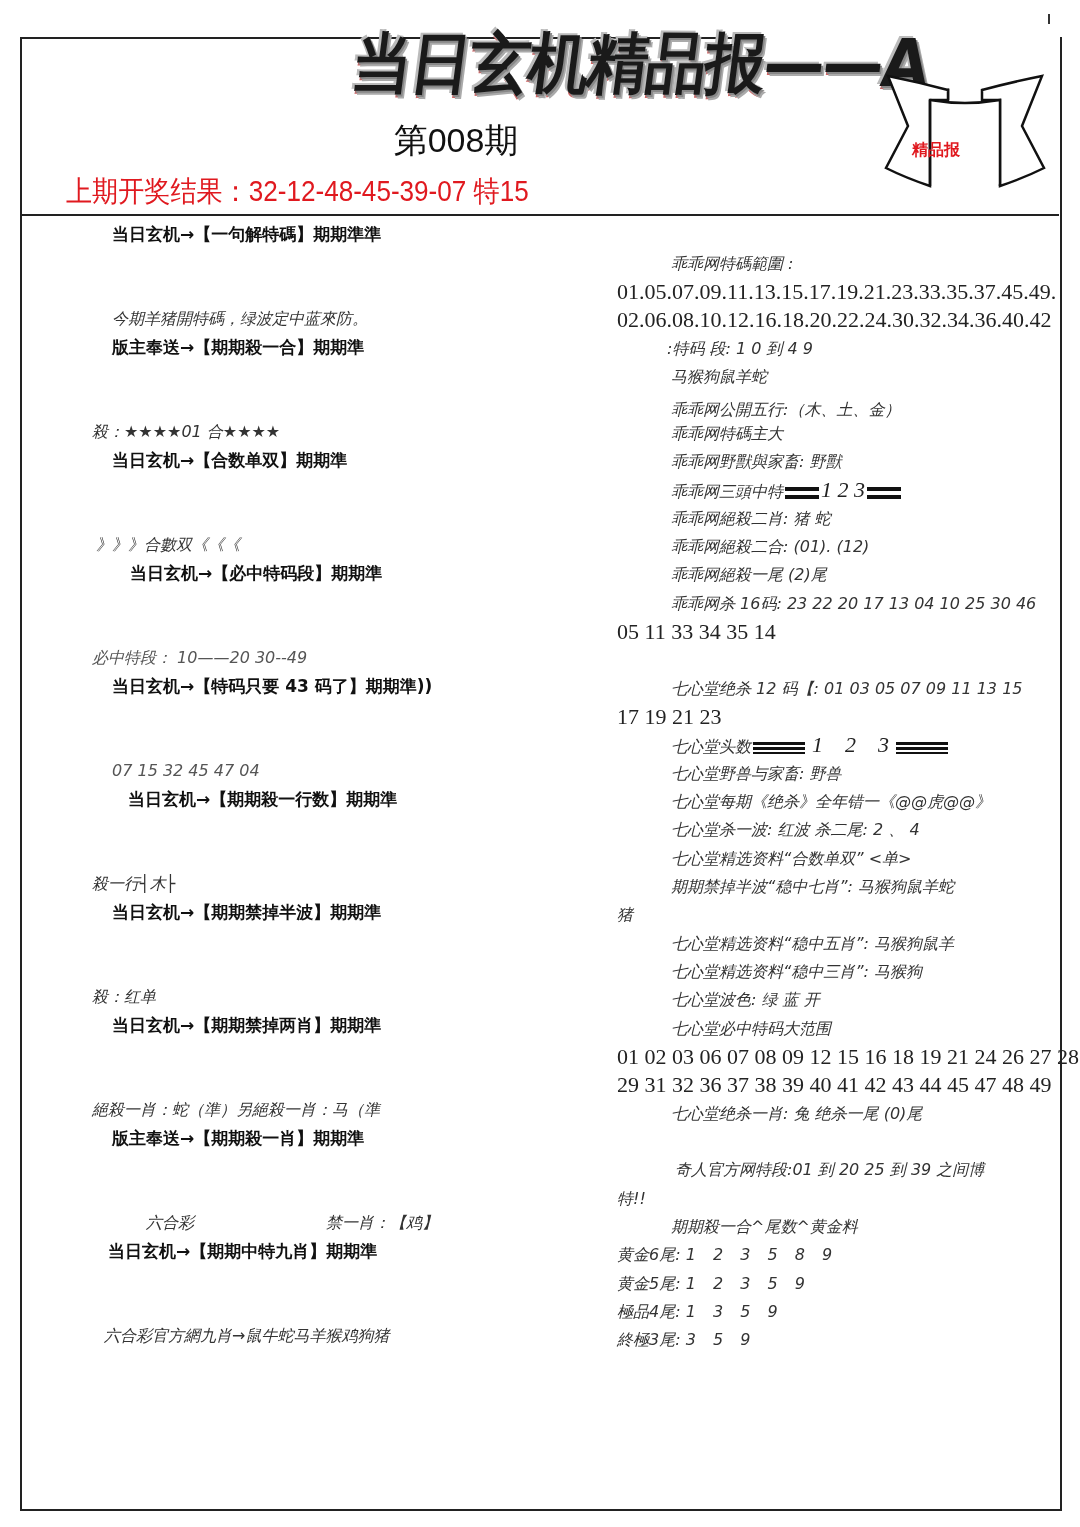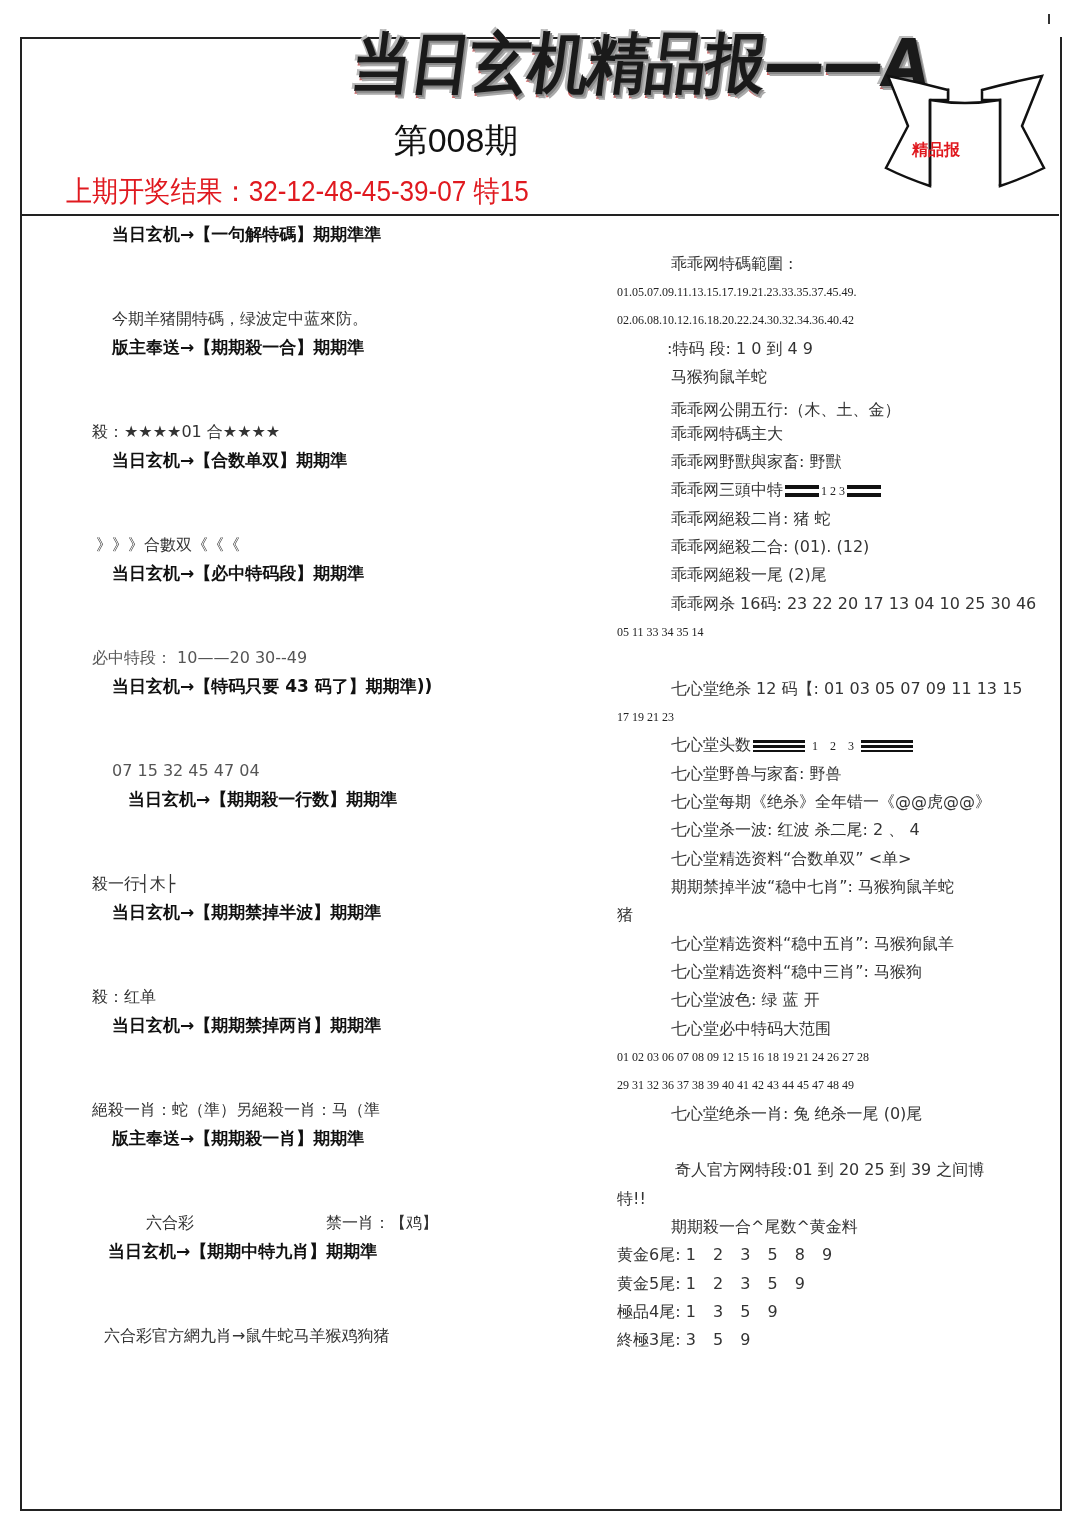--- a/index.html
+++ b/index.html
@@ -32,22 +32,22 @@
   #badge-text { position: absolute; left: 888px; top: 140px; font-family: "DejaVu Sans", sans-serif;
                 font-size: 16px; font-weight: bold; color: #e0191f; margin-left: 24px; }
 
   
   .col { position: absolute; font-size: 17px; line-height: 28.3px; }
   #left-col { left: 92px; top: 220px; width: 470px; }
   #right-col { left: 617px; top: 250px; width: 420px; }
 
   .line { white-space: nowrap; position: absolute; }
   .title-line { font-weight: bold; color: #111; font-family: "DejaVu Sans", sans-serif; font-size: 17px; }
-  .plain { color: #333; font-family: "DejaVu Sans", sans-serif; font-size: 16px; }
-  .num { font-family: "Liberation Serif", serif; font-size: 12px; color: #222; }
+  .plain { color: #333; font-family: "DejaVu Sans", sans-serif; font-size: 16px; font-style: italic; }
+  .num { font-family: "Liberation Serif", serif; font-size: 22px; color: #222; }
   .light { color: #555; }
   .bar { display: inline-block; width: 34px; height: 12px; vertical-align: middle;
          border-top: 4px solid #111; border-bottom: 4px solid #111; box-sizing: border-box; margin: 0 2px; }
   .bar3 { width: 52px; height: 12px; background: linear-gradient(#111 0 3px, transparent 3px 5px, #111 5px 8px, transparent 8px 10px, #111 10px 13px); border: none; }
 </style>
 </head>
 <body>
 
 <div id="outer-top"></div>
 <div id="outer" class="frame"></div>
@@ -71,21 +71,21 @@
 </div>
 <div id="badge-text">精品报</div>
 
 <div id="left-col" class="col">
   <div class="line title-line" style="left:20px;top:0px">当日玄机→【一句解特碼】期期準準</div>
   <div class="line plain" style="left:20px;top:85px">今期羊猪開特碼，绿波定中蓝來防。</div>
   <div class="line title-line" style="left:20px;top:113px">版主奉送→【期期殺一合】期期準</div>
   <div class="line plain" style="left:0px;top:198px">殺：★★★★01 合★★★★</div>
   <div class="line title-line" style="left:20px;top:226px">当日玄机→【合数单双】期期準</div>
   <div class="line plain" style="left:4px;top:311px">》》》合數双《《《</div>
-  <div class="line title-line" style="left:20px;top:339px">当日玄机→【必中特码段】期期準</div>
+  <div class="line title-line" style="left:38px;top:339px">当日玄机→【必中特码段】期期準</div>
   <div class="line plain light" style="left:0px;top:424px">必中特段：  10——20 30--49</div>
   <div class="line title-line" style="left:20px;top:452px">当日玄机→【特码只要 43 码了】期期準))</div>
   <div class="line plain light" style="left:20px;top:537px">07  15  32  45  47  04</div>
   <div class="line title-line" style="left:36px;top:565px">当日玄机→【期期殺一行数】期期準</div>
   <div class="line plain" style="left:0px;top:650px">殺一行┤木├</div>
   <div class="line title-line" style="left:20px;top:678px">当日玄机→【期期禁掉半波】期期準</div>
   <div class="line plain" style="left:0px;top:763px">殺：红单</div>
   <div class="line title-line" style="left:20px;top:791px">当日玄机→【期期禁掉两肖】期期準</div>
   <div class="line plain" style="left:0px;top:876px">絕殺一肖：蛇（準）另絕殺一肖：马（準</div>
   <div class="line title-line" style="left:20px;top:904px">版主奉送→【期期殺一肖】期期準</div>

